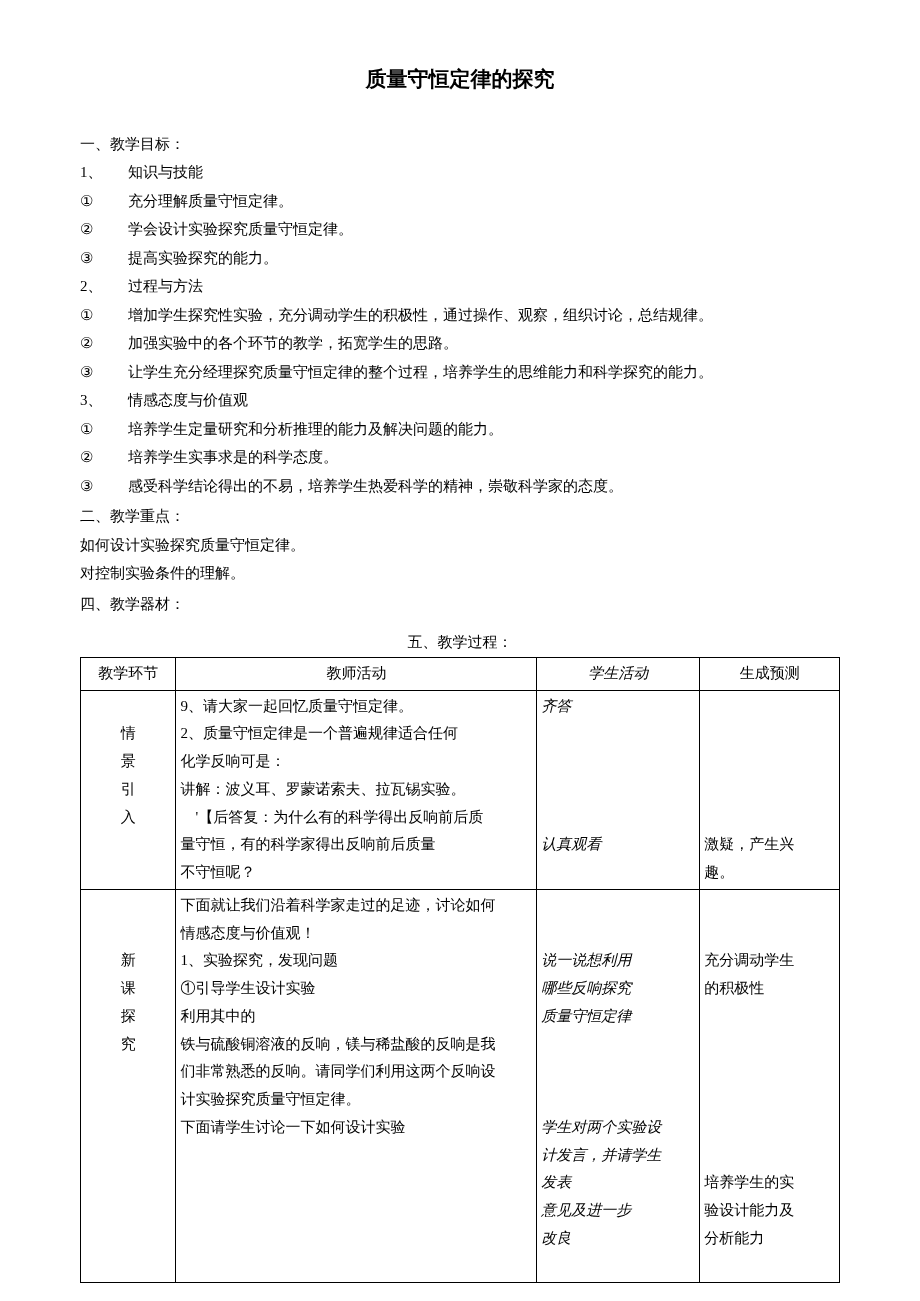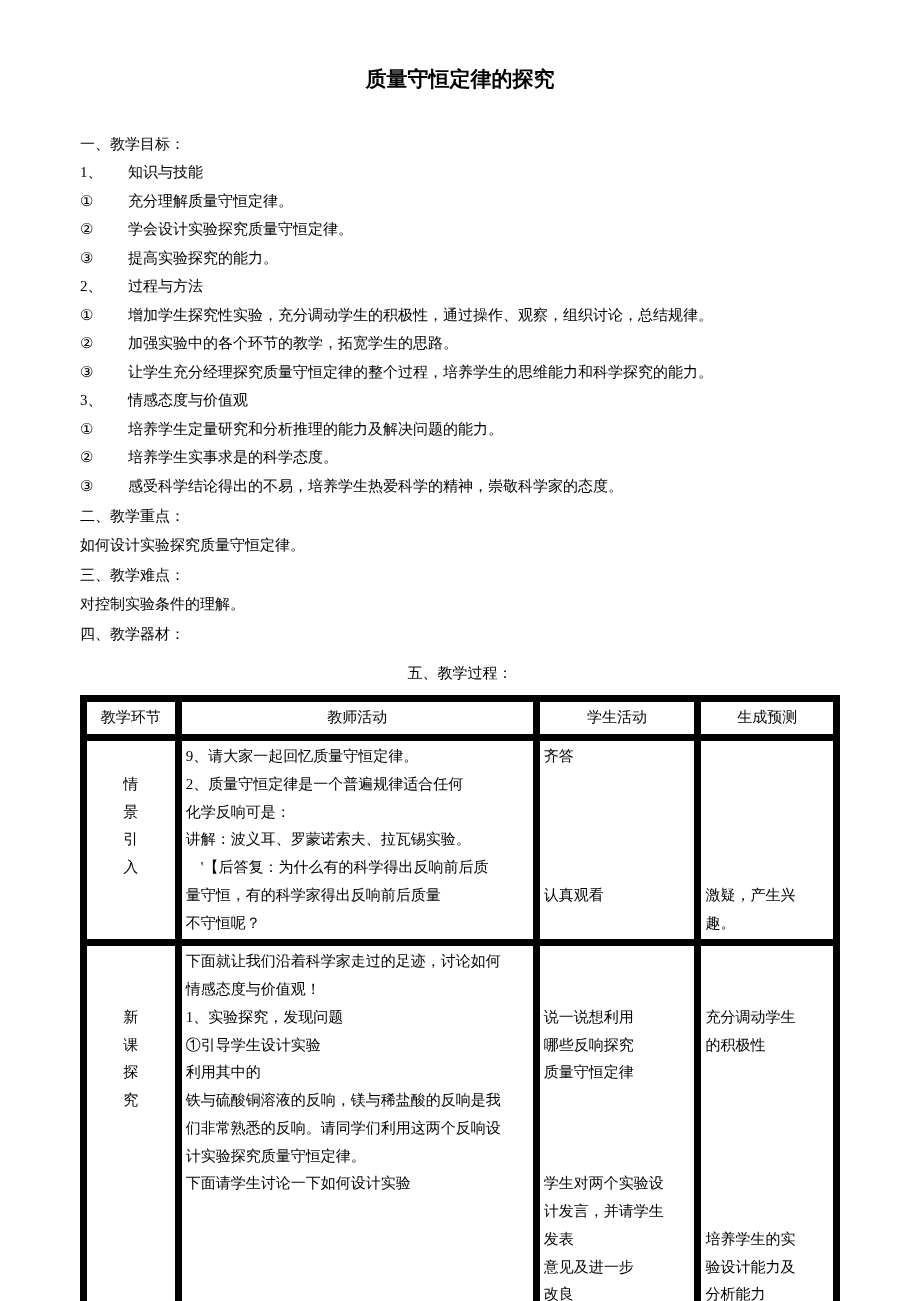--- a/index.html
+++ b/index.html
@@ -31,48 +31,49 @@
     .num {
       width: 48px;
       flex-shrink: 0;
     }
     .item-text {
       flex: 1;
     }
     .table-caption {
       text-align: center;
       margin-top: 10px;
-      margin-bottom: 8px;
+      margin-bottom: 0;
     }
     table {
       border-collapse: collapse;
       width: 100%;
       margin-top: 0;
     }
     th, td {
-      border: 7px solid #000000;
+      border: 1px solid #000000;
       padding: 2px 4px;
       vertical-align: top;
       font-weight: normal;
       font-size: 15px;
       line-height: 1.85;
       margin-top: 10px;
     }
     th {
       text-align: center;
     }
     .col1 {
       width: 82px;
       text-align: center;
     }
     .col2 {
       width: 310px;
     }
     .col3 {
       width: 140px;
+      font-style: italic;
     }
     .col4 {
       width: 120px;
     }
     .vertical-label {
       letter-spacing: 0;
     }
     .vertical-label span {
       display: block;
     }
@@ -139,21 +140,20 @@
     <span class="item-text">感受科学结论得出的不易，培养学生热爱科学的精神，崇敬科学家的态度。</span>
   </div>
 </div>
 
 <div>
   <div class="section-heading">二、教学重点：</div>
   <div>如何设计实验探究质量守恒定律。</div>
 </div>
 
 <div>
-  <div class="section-heading">三、教学难点：</div>
   <div>对控制实验条件的理解。</div>
 </div>
 
 <div>
   <div class="section-heading">四、教学器材：</div>
 </div>
 
 <div class="table-caption">五、教学过程：</div>
 
 <table>

